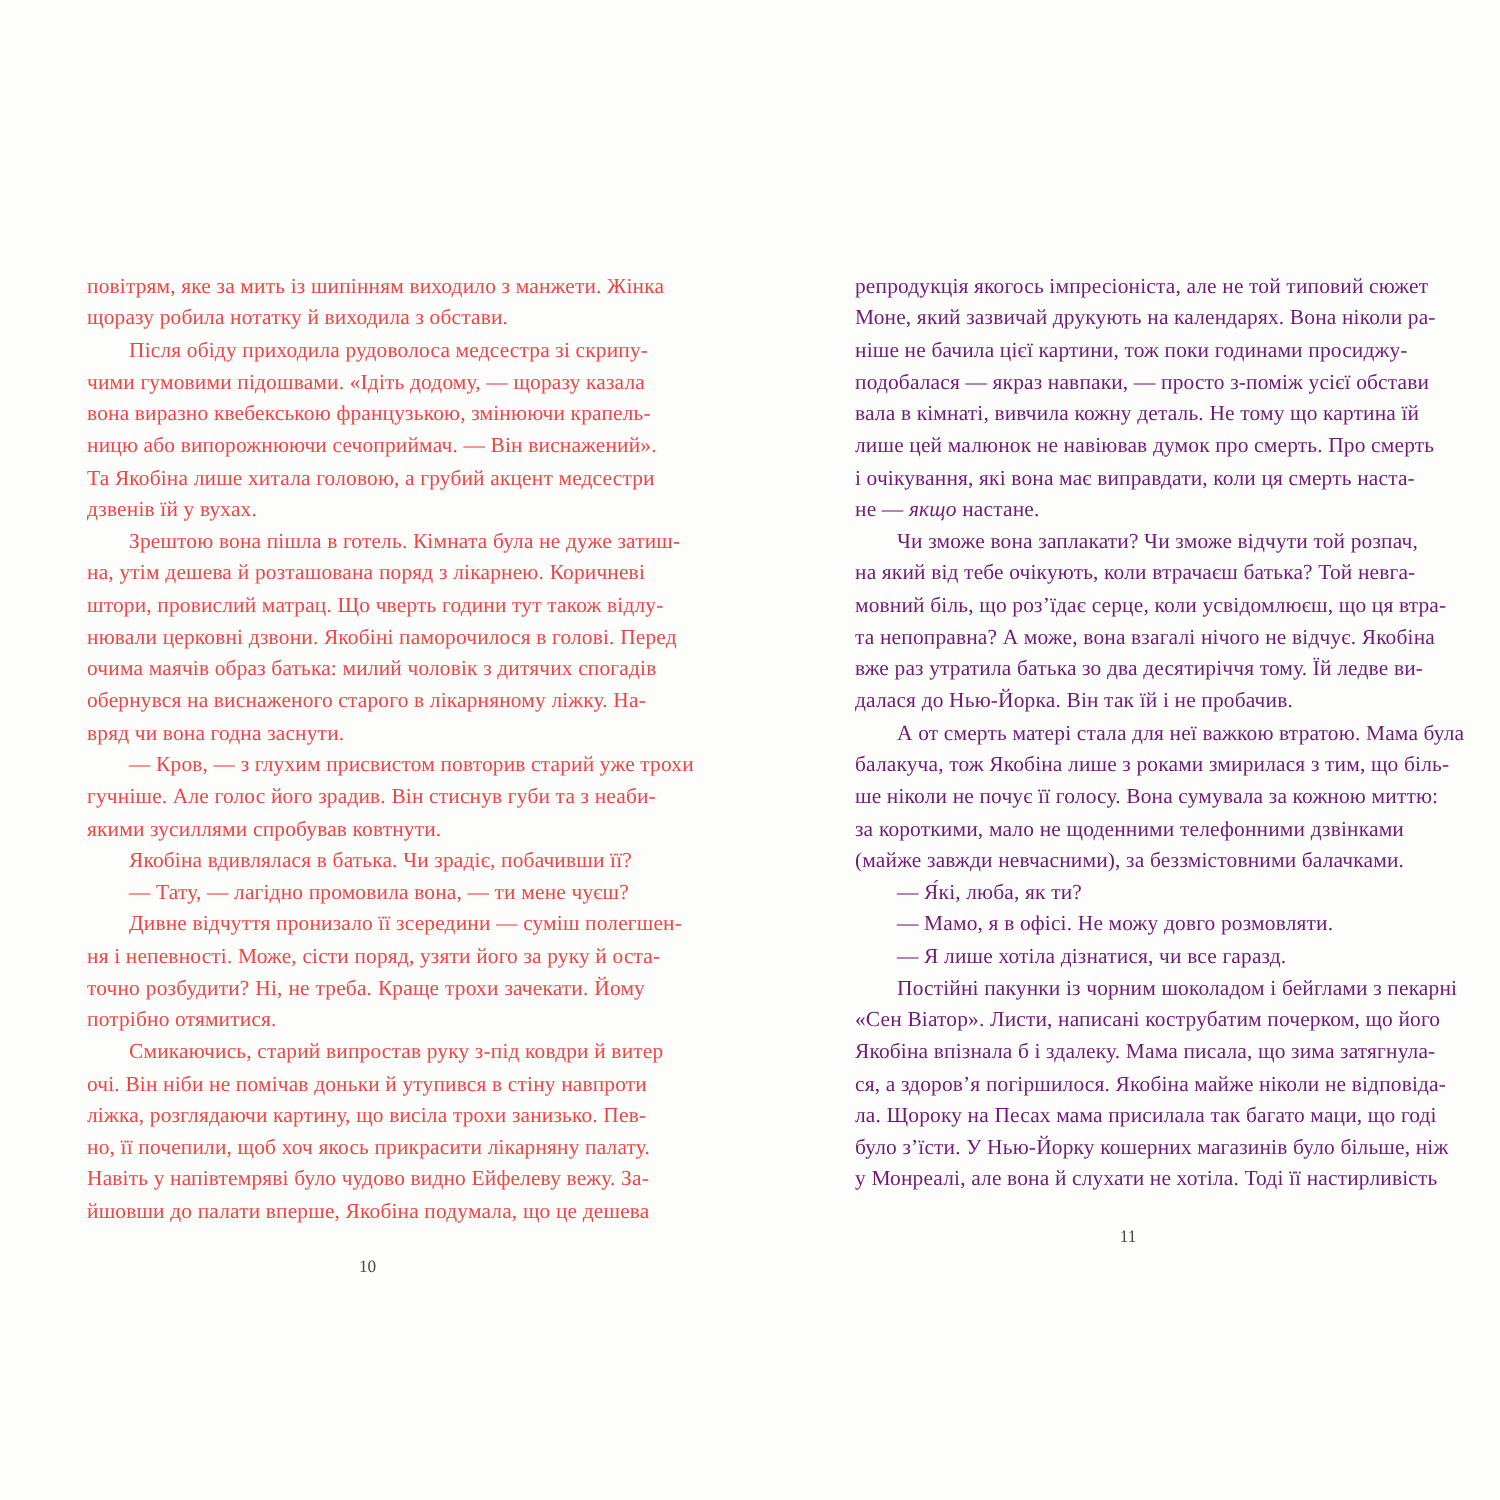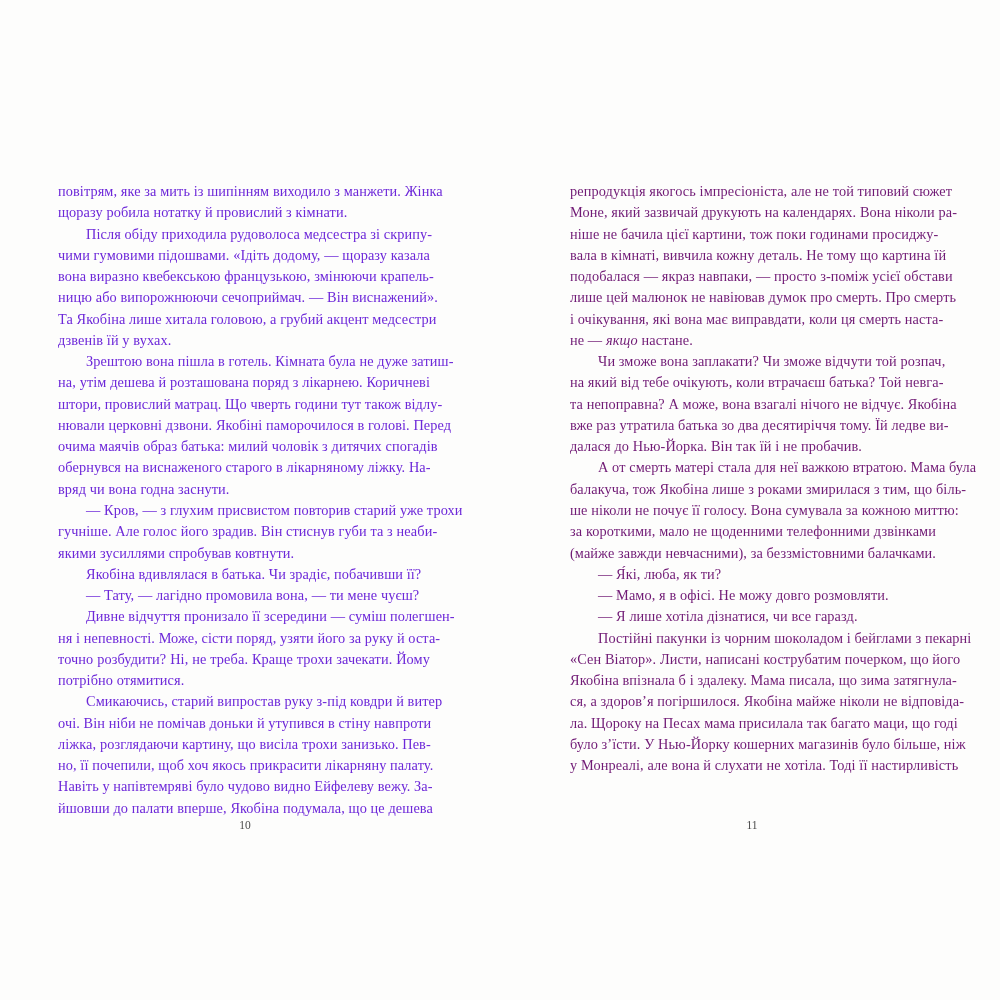--- a/index.html
+++ b/index.html
@@ -34,31 +34,31 @@
   }
   .line.pl  { text-align-last: left; }   
   .line.ind { text-indent: 28px; }       
   .pagenum {
     position: absolute;
     top: 818px;
     font-size: 11.5px;
     line-height: 15px;
     transform: translateX(-50%);
   }
-  .pagenum.left  { left: 245px; }
+  .pagenum.left  { left: 245px; margin-top: 20px; }
   .pagenum.right { left: 752px; }
   i { font-style: italic; margin-top: 16px; }
 </style>
 </head>
 <body style="background: rgb(253, 253, 252);">
 
 <div class="spread">
-  <section class="col left" style="color: #6d28d9;">
+  <section class="col left" style="color: #ef4444;">
       <div class="line">повітрям, яке за мить із шипінням виходило з манжети. Жінка</div>
-      <div class="line pl">щоразу робила нотатку й провислий з кімнати.</div>
+      <div class="line pl">щоразу робила нотатку й виходила з обстави.</div>
       <div class="line ind">Після обіду приходила рудоволоса медсестра зі скрипу-</div>
       <div class="line">чими гумовими підошвами. «Ідіть додому, — щоразу казала</div>
       <div class="line">вона виразно квебекською французькою, змінюючи крапель-</div>
       <div class="line">ницю або випорожнюючи сечоприймач. — Він виснажений».</div>
       <div class="line">Та Якобіна лише хитала головою, а грубий акцент медсестри</div>
       <div class="line pl">дзвенів їй у вухах.</div>
       <div class="line ind">Зрештою вона пішла в готель. Кімната була не дуже затиш-</div>
       <div class="line">на, утім дешева й розташована поряд з лікарнею. Коричневі</div>
       <div class="line">штори, провислий матрац. Що чверть години тут також відлу-</div>
       <div class="line">нювали церковні дзвони. Якобіні паморочилося в голові. Перед</div>
@@ -78,27 +78,28 @@
       <div class="line">очі. Він ніби не помічав доньки й утупився в стіну навпроти</div>
       <div class="line">ліжка, розглядаючи картину, що висіла трохи занизько. Пев-</div>
       <div class="line">но, її почепили, щоб хоч якось прикрасити лікарняну палату.</div>
       <div class="line">Навіть у напівтемряві було чудово видно Ейфелеву вежу. За-</div>
       <div class="line">йшовши до палати вперше, Якобіна подумала, що це дешева</div>
     </section>
   <section class="col right" style="color: #701a75;">
       <div class="line">репродукція якогось імпресіоніста, але не той типовий сюжет</div>
       <div class="line">Моне, який зазвичай друкують на календарях. Вона ніколи ра-</div>
       <div class="line">ніше не бачила цієї картини, тож поки годинами просиджу-</div>
+      <div class="line">подобалася — якраз навпаки, — просто з-поміж усієї обстави</div>
       <div class="line">вала в кімнаті, вивчила кожну деталь. Не тому що картина їй</div>
-      <div class="line">подобалася — якраз навпаки, — просто з-поміж усієї обстави</div>
       <div class="line">лише цей малюнок не навіював думок про смерть. Про смерть</div>
       <div class="line">і очікування, які вона має виправдати, коли ця смерть наста-</div>
       <div class="line pl">не — <i>якщо</i> настане.</div>
       <div class="line ind">Чи зможе вона заплакати? Чи зможе відчути той розпач,</div>
       <div class="line">на який від тебе очікують, коли втрачаєш батька? Той невга-</div>
+      <div class="line">мовний біль, що роз’їдає серце, коли усвідомлюєш, що ця втра-</div>
       <div class="line">та непоправна? А може, вона взагалі нічого не відчує. Якобіна</div>
       <div class="line">вже раз утратила батька зо два десятиріччя тому. Їй ледве ви-</div>
       <div class="line pl">далася до Нью-Йорка. Він так їй і не пробачив.</div>
       <div class="line ind">А от смерть матері стала для неї важкою втратою. Мама була</div>
       <div class="line">балакуча, тож Якобіна лише з роками змирилася з тим, що біль-</div>
       <div class="line">ше ніколи не почує її голосу. Вона сумувала за кожною миттю:</div>
       <div class="line">за короткими, мало не щоденними телефонними дзвінками</div>
       <div class="line pl">(майже завжди невчасними), за беззмістовними балачками.</div>
       <div class="line ind pl">— Я́кі, люба, як ти?</div>
       <div class="line ind pl">— Мамо, я в офісі. Не можу довго розмовляти.</div>

